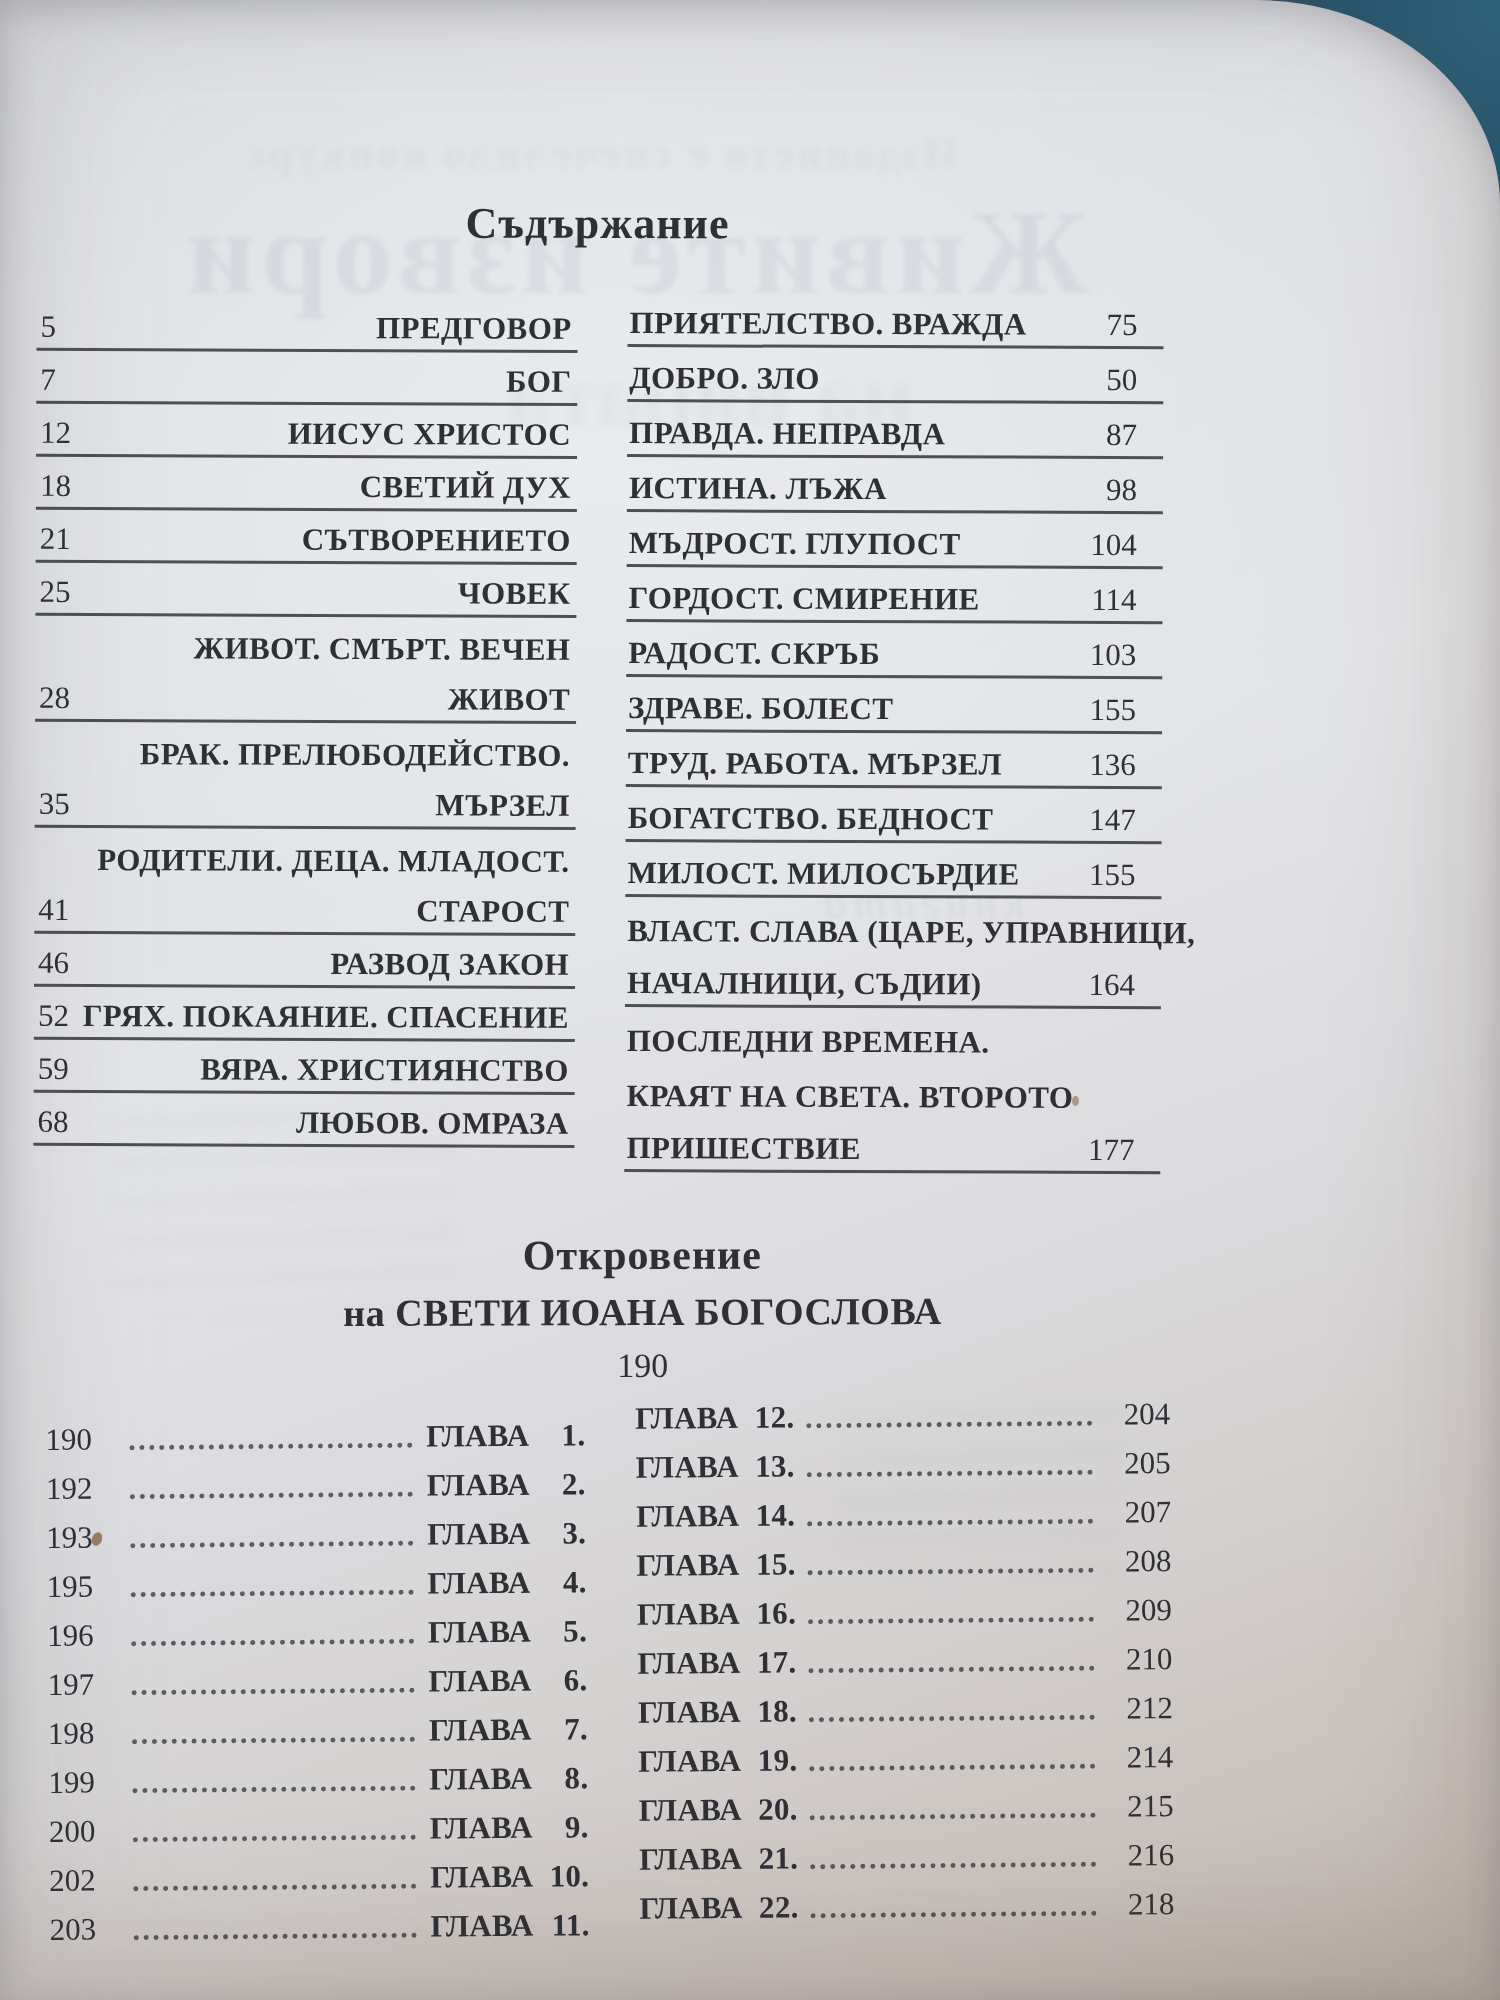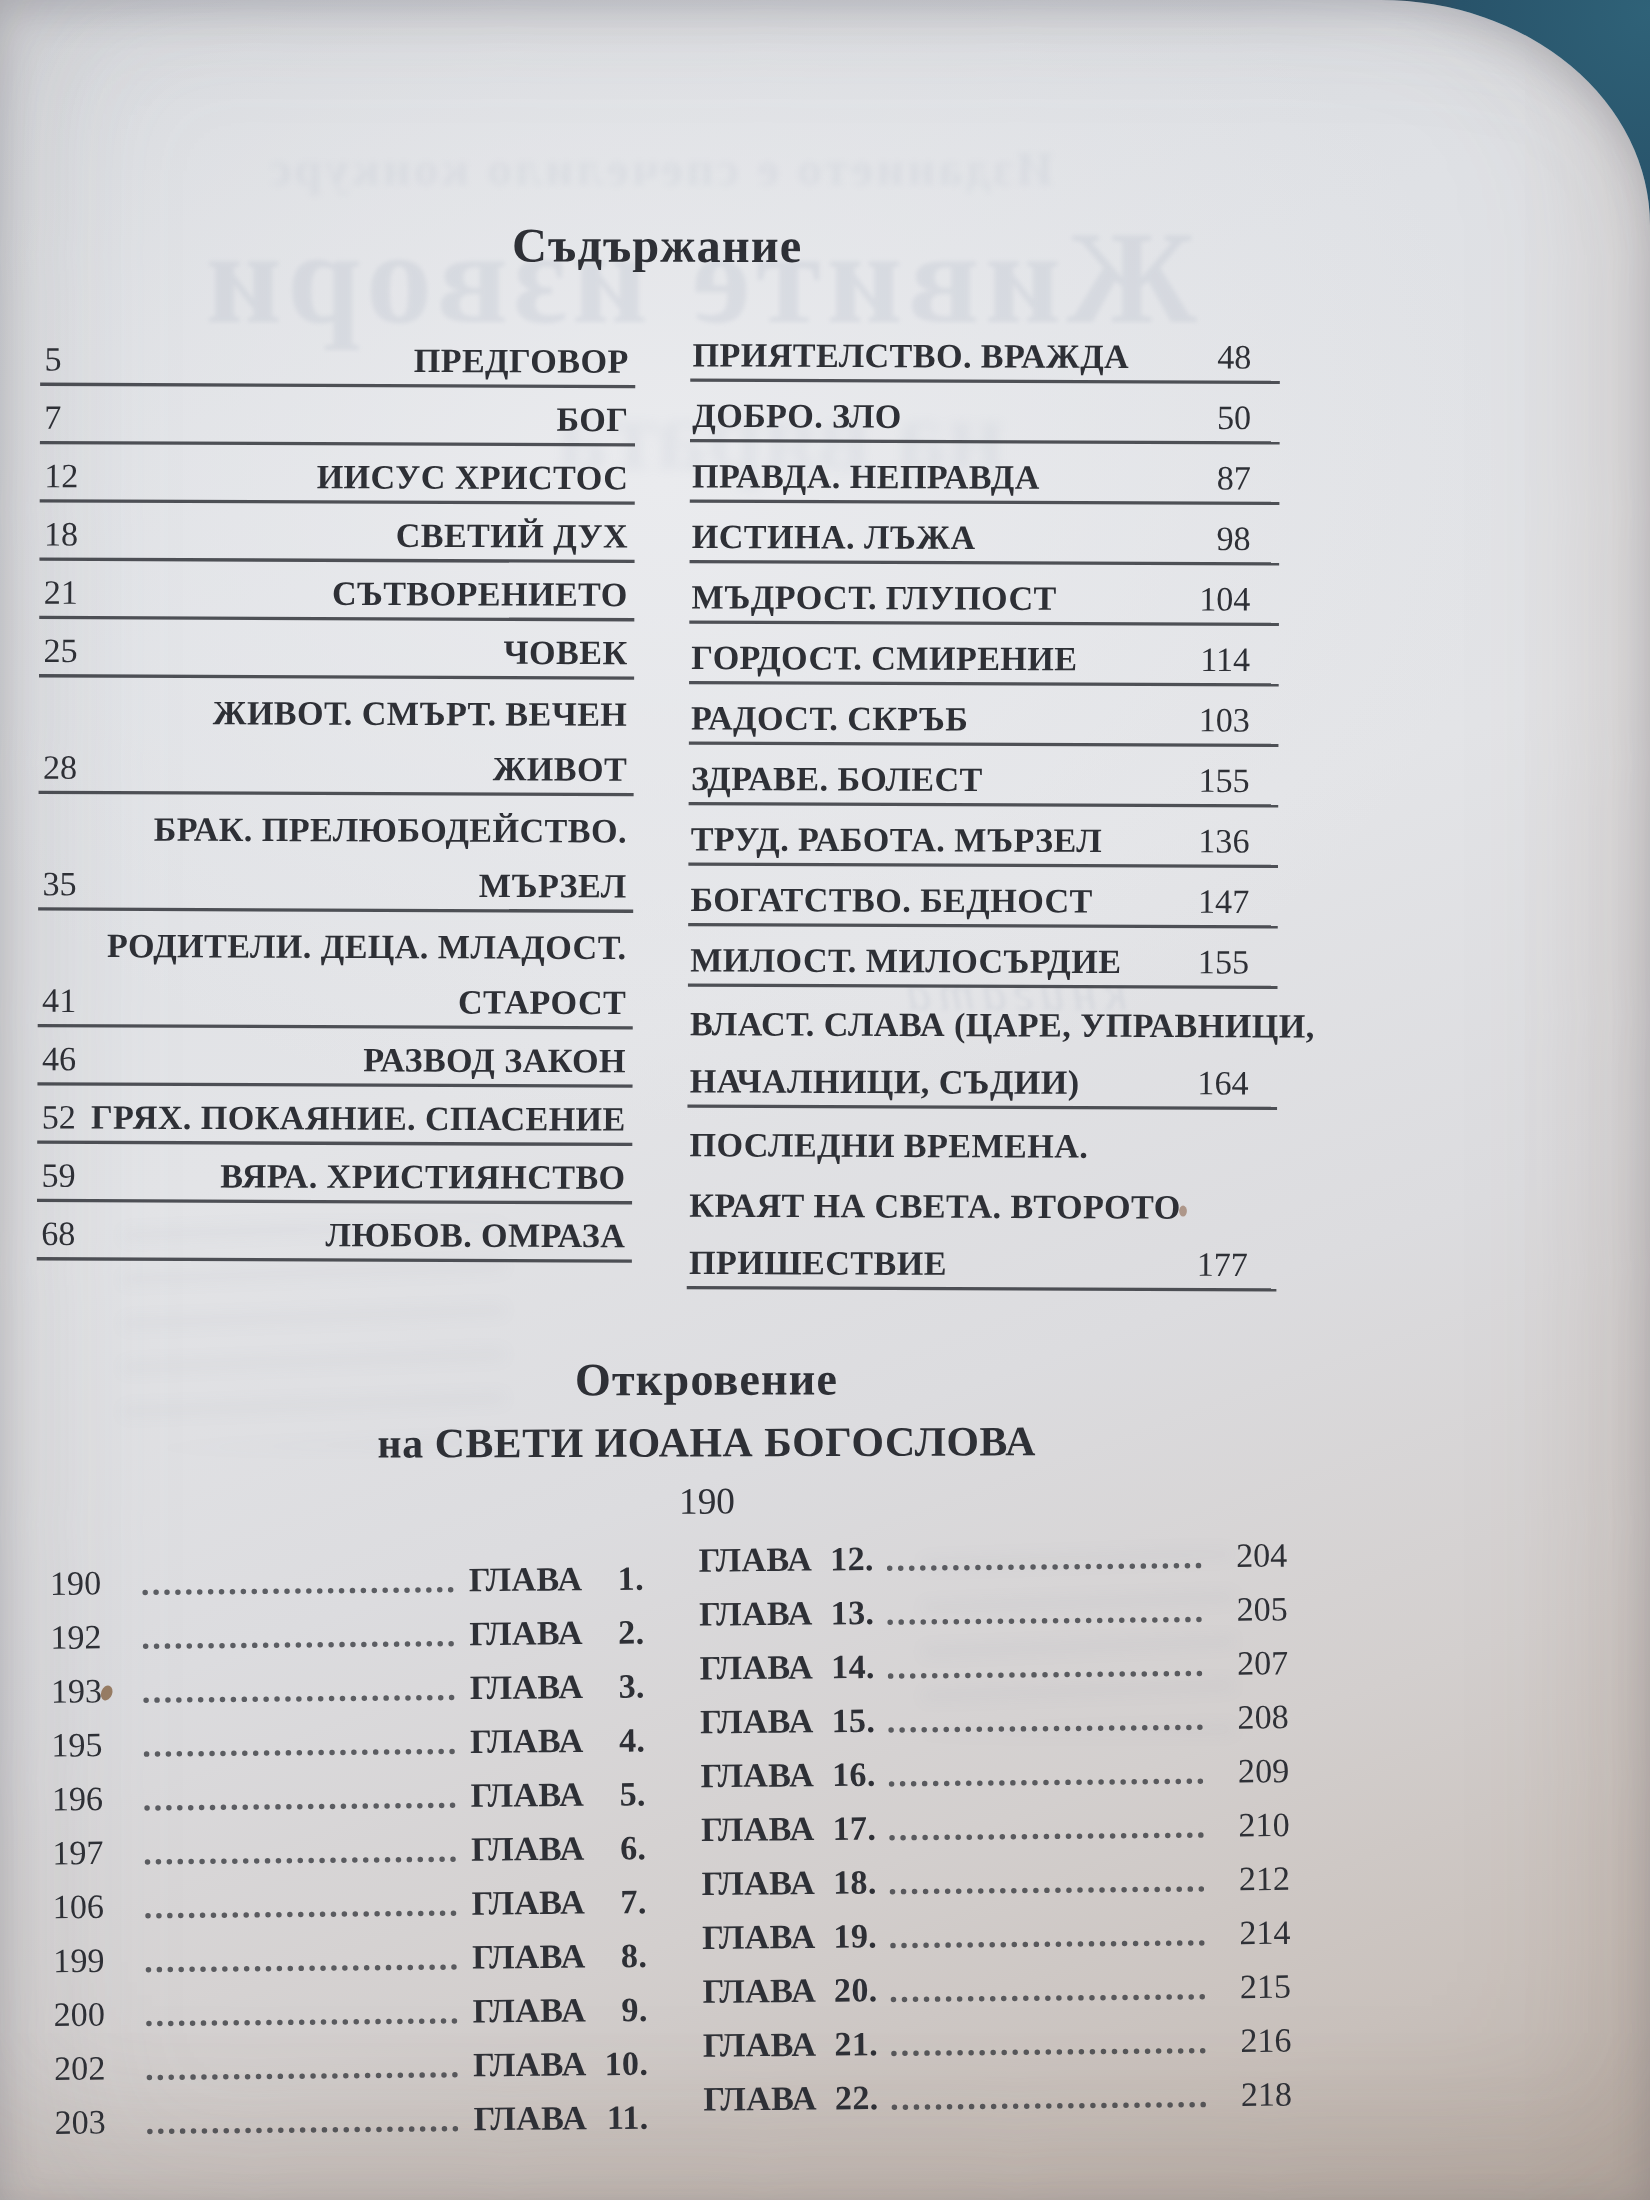--- a/index.html
+++ b/index.html
@@ -154,21 +154,21 @@
             <span class="t">ВЯРА. ХРИСТИЯНСТВО</span>
           </div>
           <div class="trow main">
             <span class="num">68</span>
             <span class="t">ЛЮБОВ. ОМРАЗА</span>
           </div>
         </div>
       <div class="col col-right">
           <div class="trow main">
             <span class="t">ПРИЯТЕЛСТВО. ВРАЖДА</span>
-            <span class="num">48</span>
+            <span class="num">75</span>
           </div>
           <div class="trow main">
             <span class="t">ДОБРО. ЗЛО</span>
             <span class="num">50</span>
           </div>
           <div class="trow main">
             <span class="t">ПРАВДА. НЕПРАВДА</span>
             <span class="num">87</span>
           </div>
           <div class="trow main">
@@ -261,21 +261,21 @@
             <span class="lbl">ГЛАВА</span>
             <span class="chn">5.</span>
           </div>
           <div class="chrow">
             <span class="pg">197</span>
             <span class="dots"></span>
             <span class="lbl">ГЛАВА</span>
             <span class="chn">6.</span>
           </div>
           <div class="chrow">
-            <span class="pg">106</span>
+            <span class="pg">198</span>
             <span class="dots"></span>
             <span class="lbl">ГЛАВА</span>
             <span class="chn">7.</span>
           </div>
           <div class="chrow">
             <span class="pg">199</span>
             <span class="dots"></span>
             <span class="lbl">ГЛАВА</span>
             <span class="chn">8.</span>
           </div>

